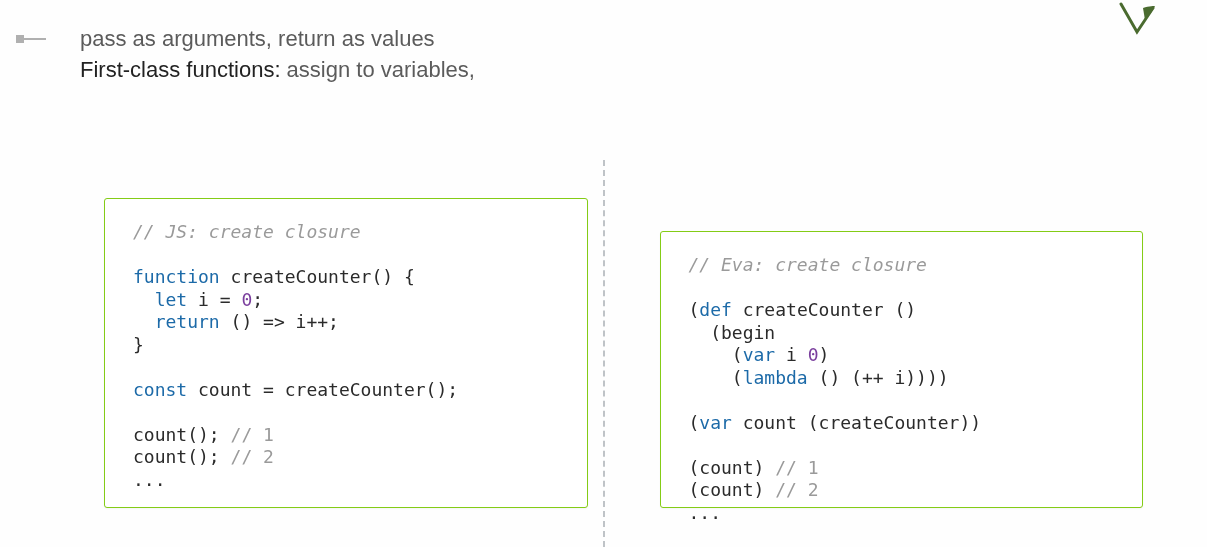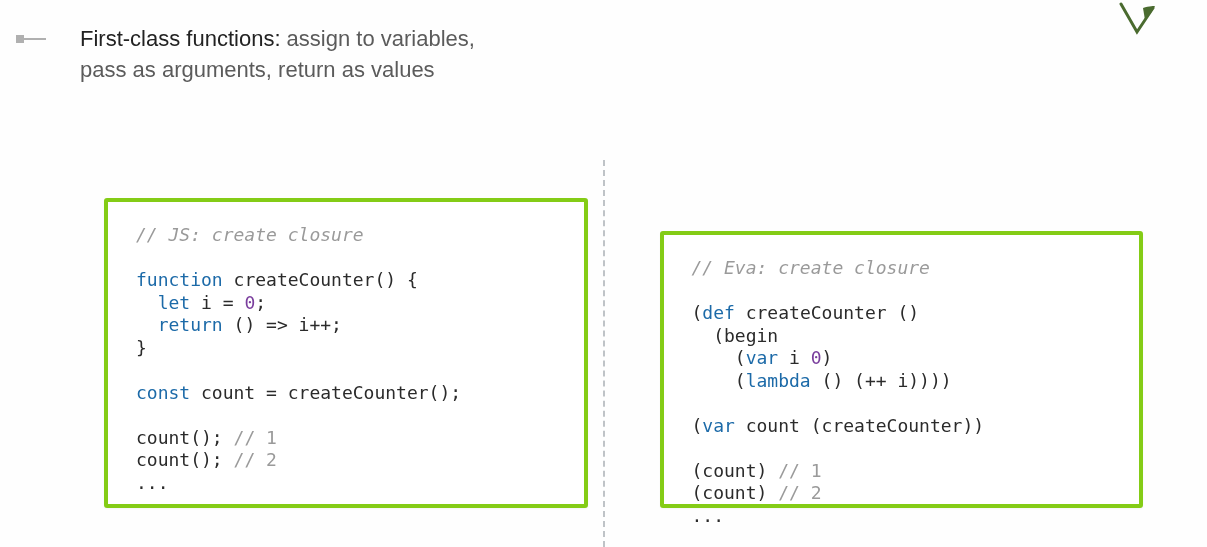--- a/index.html
+++ b/index.html
@@ -4,41 +4,41 @@
   <style>
     * { box-sizing: border-box; margin: 0; padding: 0; }
     html, body { width: 1207px; height: 547px; background: #fefefe; font-family: -apple-system, Helvetica, Arial, sans-serif; overflow: hidden; }
     .container { position: relative; width: 100%; height: 100%; }
     .top-bullet { position: absolute; left: 20px; top: 38px; width: 26px; height: 2px; background: #b0b0b0; }
     .top-bullet::before { content: ""; position: absolute; left: -4px; top: -3px; width: 8px; height: 8px; background: #b0b0b0; }
     .header { position: absolute; left: 80px; top: 24px; font-size: 22px; line-height: 1.4; color: #5b5b5b; }
     .header .strong { color: #222; }
     .logo { position: absolute; right: 48px; top: 2px; }
     .panels { position: absolute; left: 104px; right: 64px; top: 198px; height: 310px; display: flex; }
-    .panel { flex: 1; padding: 22px 28px; border: 4px solid #84cc16; border-radius: 3px; background: #fff; box-shadow: 0 1px 2px rgba(0,0,0,0.04); }
+    .panel { flex: 1; padding: 22px 28px; border: 1px solid #84cc16; border-radius: 3px; background: #fff; box-shadow: 0 1px 2px rgba(0,0,0,0.04); }
     .panel-left { margin-right: 36px; }
     .panel-right { margin-left: 36px; margin-top: 33px; }
     .divider { position: absolute; left: 50%; top: 160px; bottom: 0; width: 0; border-left: 2px dashed #bfc3c7; transform: translateX(-1px); }
     pre.code { font-family: "SFMono-Regular", Menlo, Consolas, monospace; font-size: 18px; line-height: 1.25; color: #2b2b2b; white-space: pre; }
     .comment { color: #9a9a9a; font-style: italic; }
     .comment2 { color: #9a9a9a; }
     .kw { color: #1c6aa8; }
     .num { color: #7a3e9d; }
   </style>
 </head>
 <body>
 
 <div class="container">
   <div class="top-bullet"></div>
 
   <div class="header">
+    <div>pass as arguments, return as values</div>
     <div>
       <span class="strong">First-class functions:</span><span> assign to variables,</span>
     </div>
-    <div>pass as arguments, return as values</div>
   </div>
 
   <div class="logo">
     <svg width="44" height="36" viewBox="0 0 44 36">
       <path d="M 6 2 L 22 30 L 38 6" stroke="#4a6b2f" stroke-width="3" fill="none" stroke-linecap="round"></path>
       <path d="M 28 6 C 34 4 40 4 40 4 C 38 8 34 14 30 18" fill="#4a6b2f"></path>
     </svg>
   </div>
 
   <div class="divider"></div>

